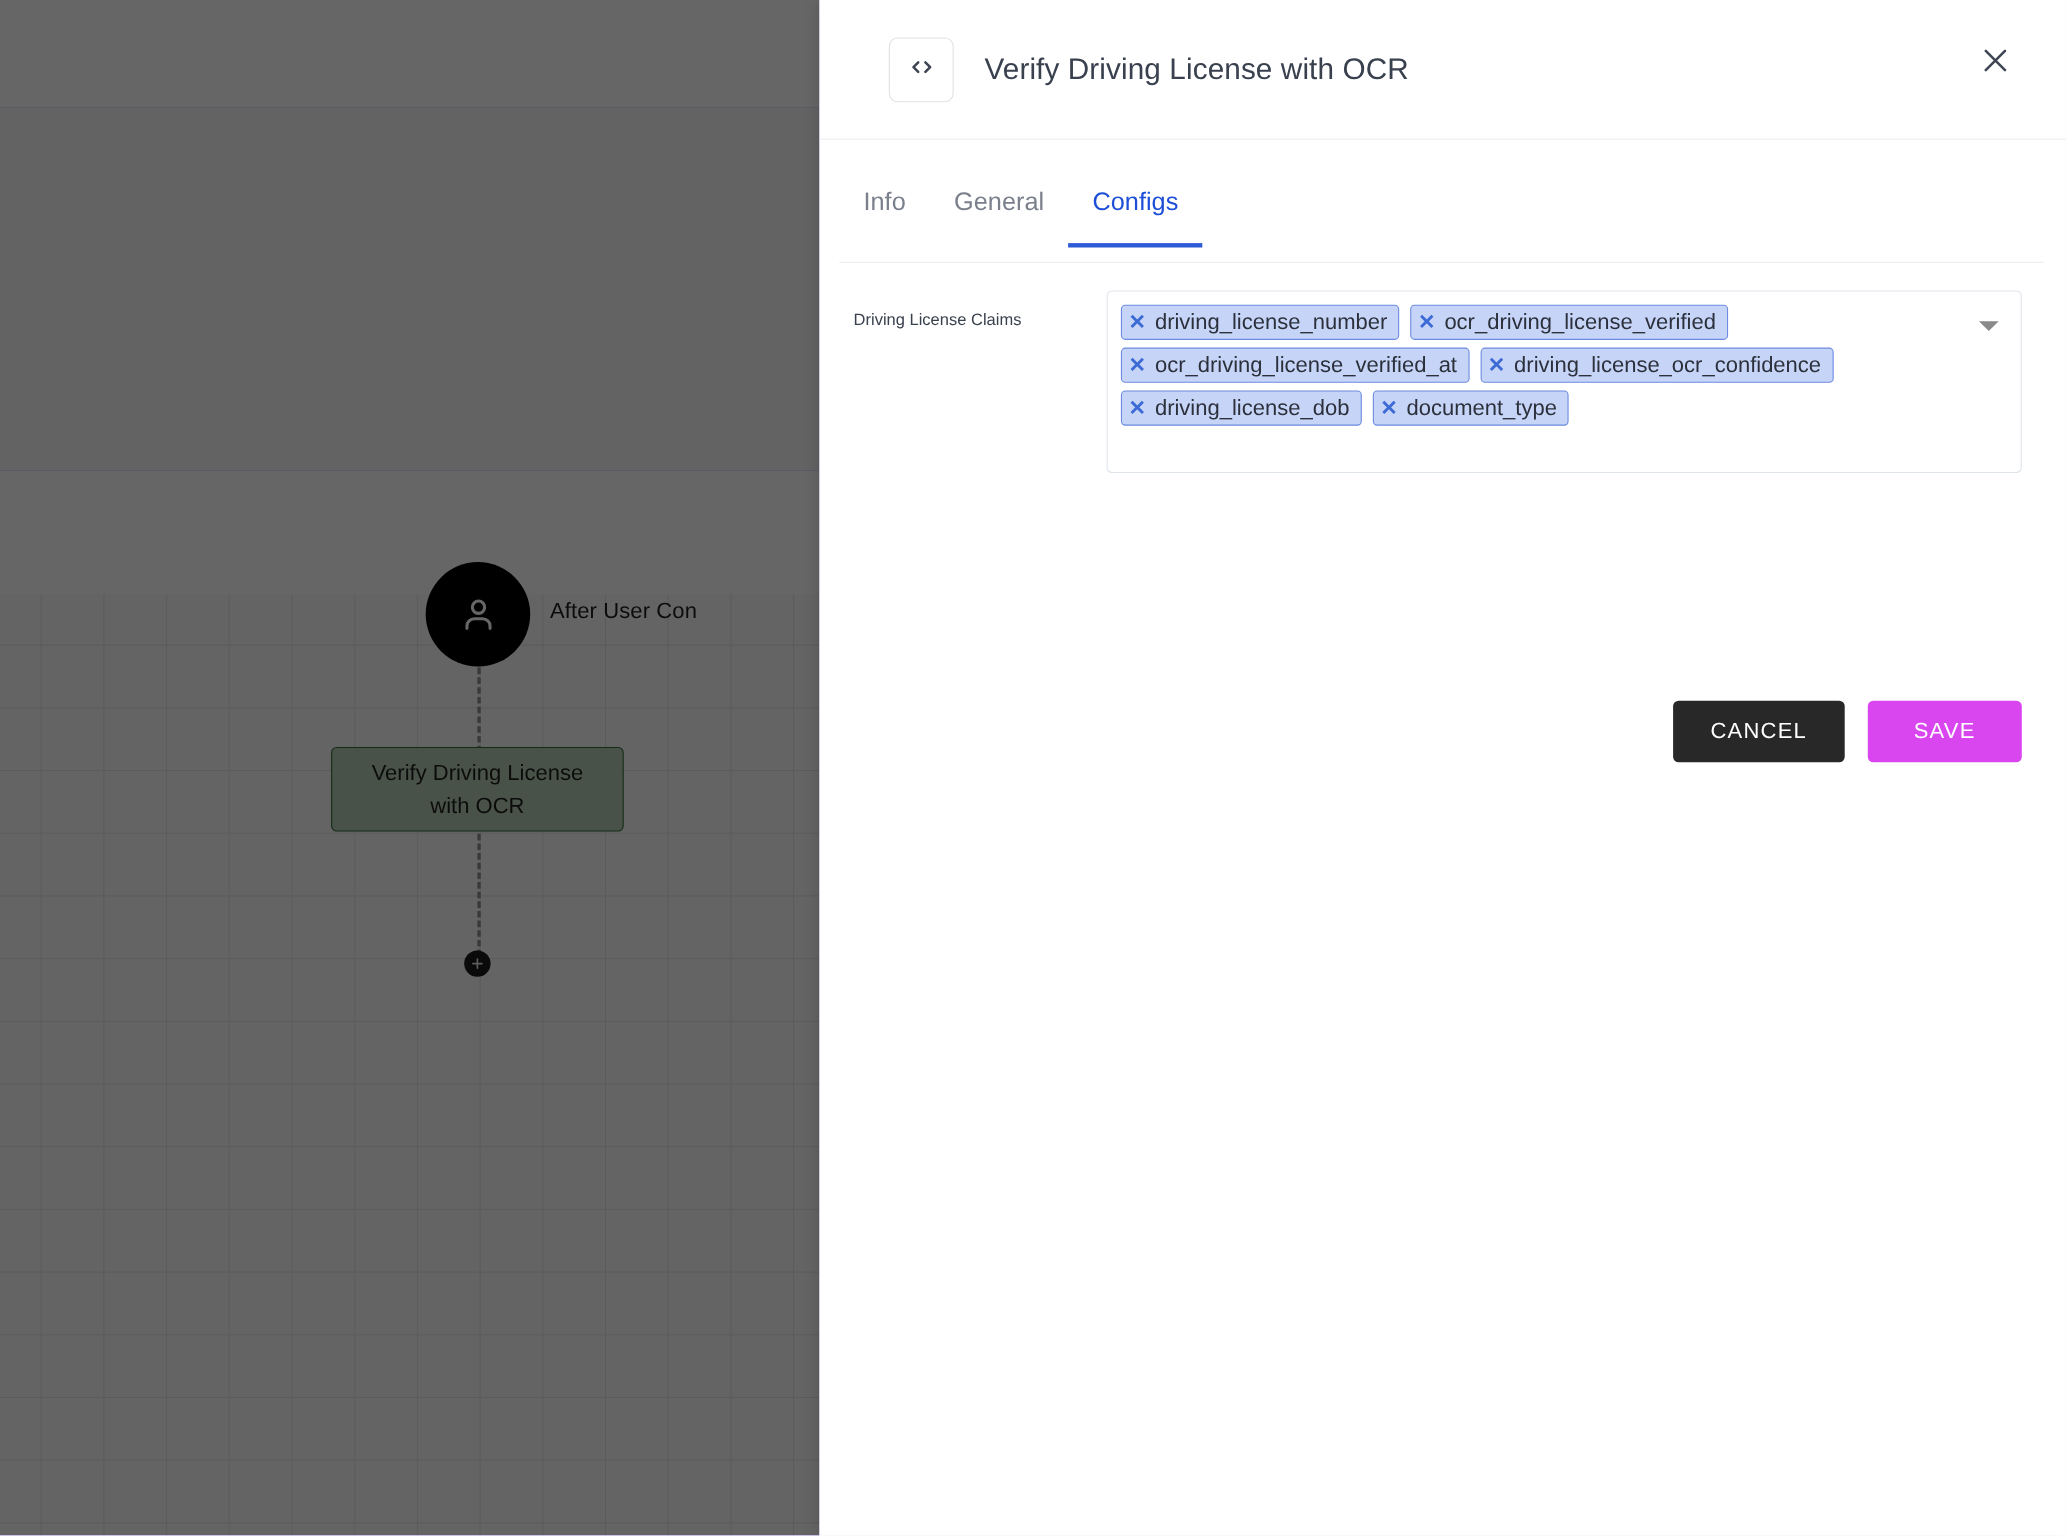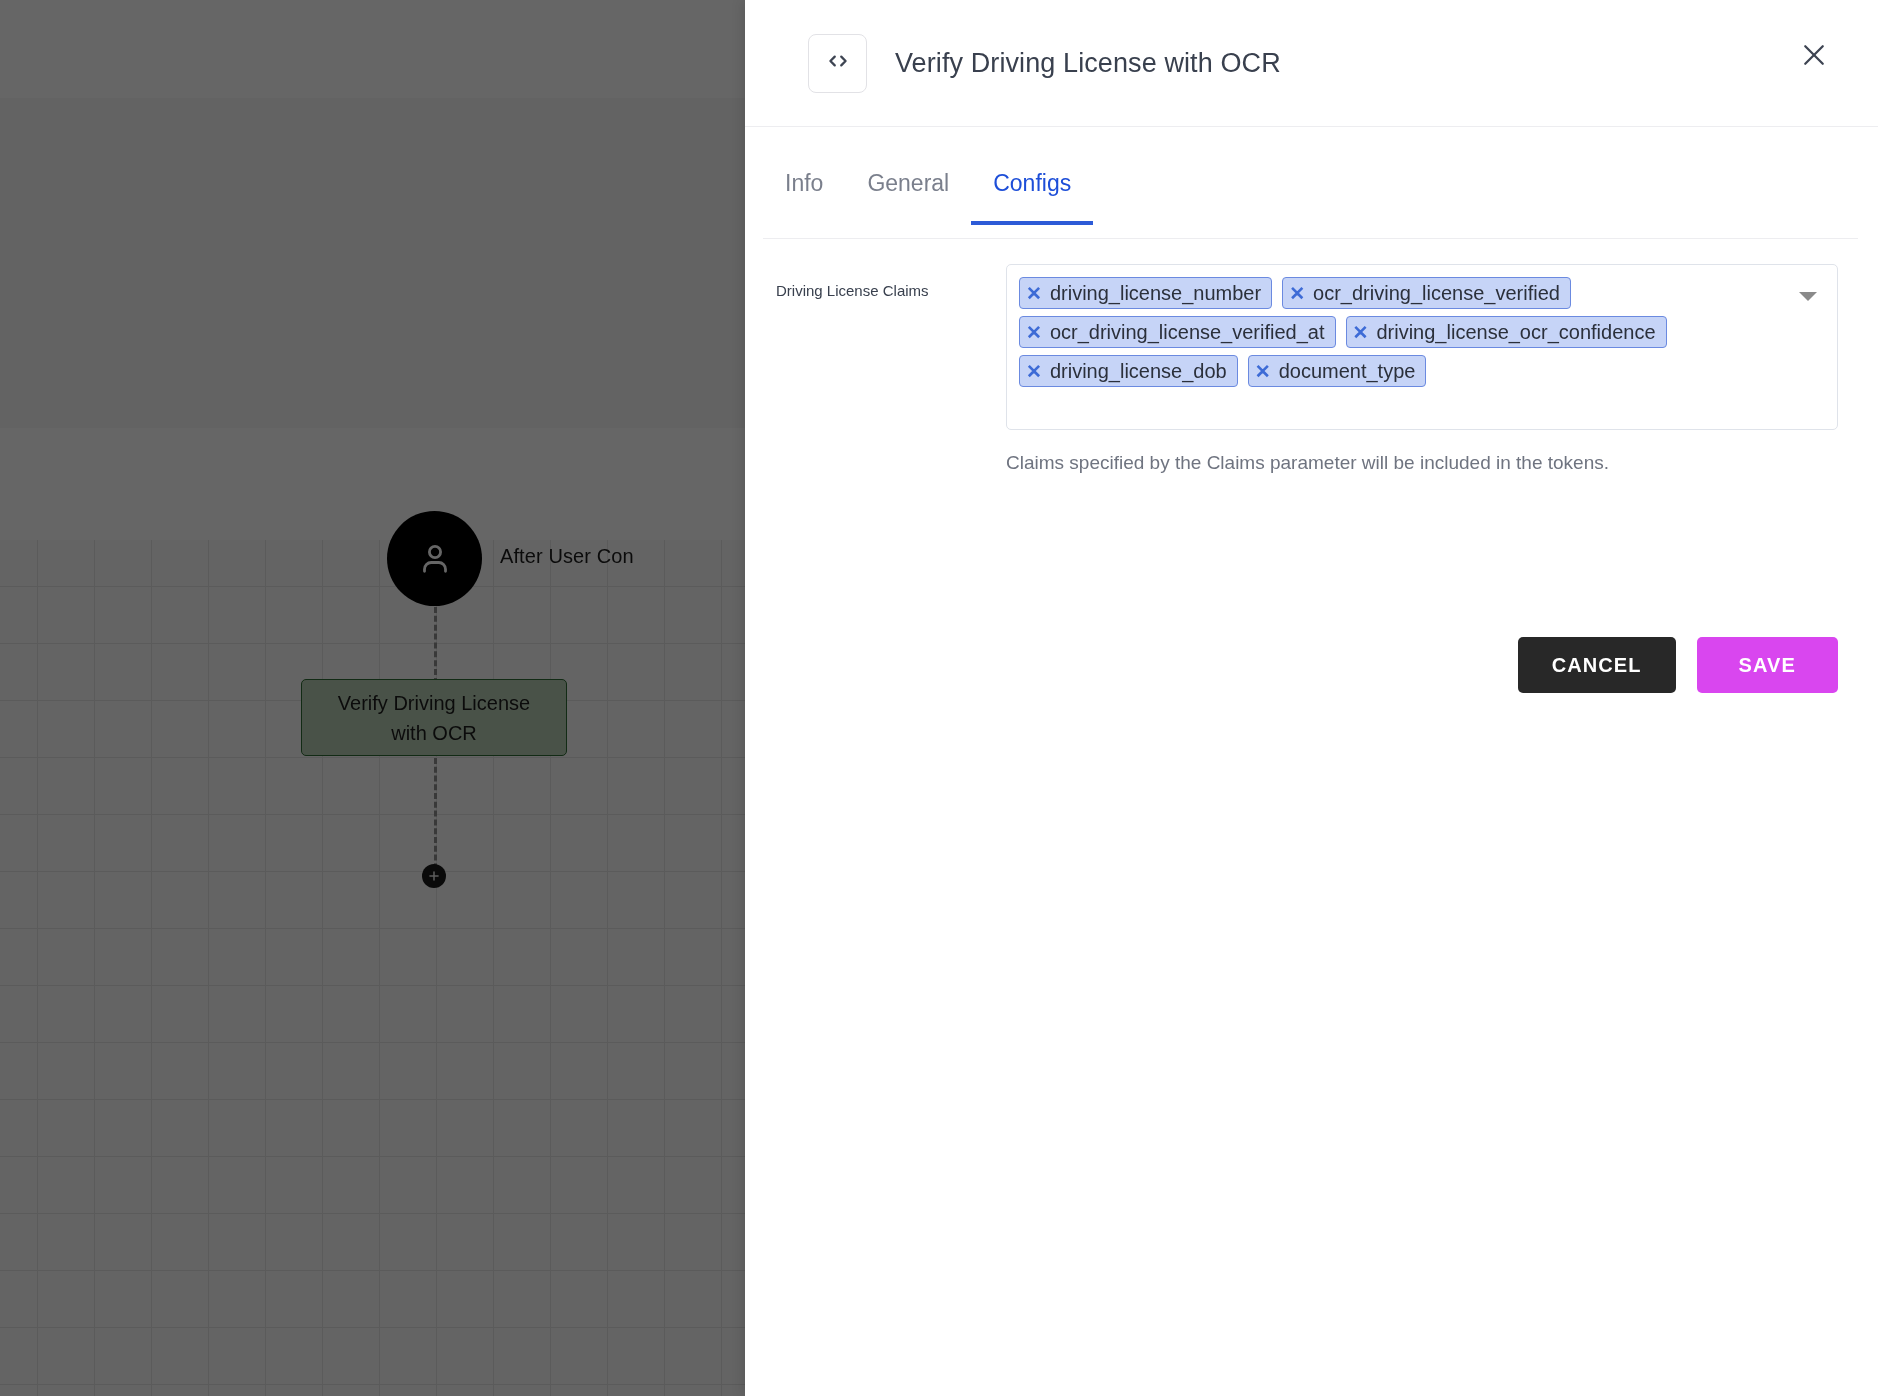--- a/index.html
+++ b/index.html
@@ -322,21 +322,21 @@
     justify-content: flex-end;
     gap: 21px;
     padding-right: 40px;
     box-sizing: border-box;
   }
   .btn {
     border: none;
     border-radius: 5px;
     font-size: 20px;
     letter-spacing: 1.1px;
-    font-weight: 700;
+    font-weight: 400;
     height: 56px;
     padding: 0 34px;
     cursor: pointer;
     font-family: "Liberation Sans", sans-serif;
   }
   .btn-cancel { background: #282828; color: #ffffff; }
   .btn-save   { background: #d946ef; color: #ffffff; padding: 0 42px; }
 </style>
 </head>
 <body>
@@ -439,21 +439,20 @@
             <span class="chip">
               <span class="chip-x">✕</span>
               <span>driving_license_dob</span>
             </span>
             <span class="chip">
               <span class="chip-x">✕</span>
               <span>document_type</span>
             </span>
             <div class="dropdown-arrow"></div>
         </div>
-        <div class="helper-text">Claims specified by the Claims parameter will be included in the tokens.</div>
       </div>
     </div>
 
     <div class="footer-actions">
       <button class="btn btn-cancel">CANCEL</button>
       <button class="btn btn-save">SAVE</button>
     </div>
 
   </div>
 </div>

